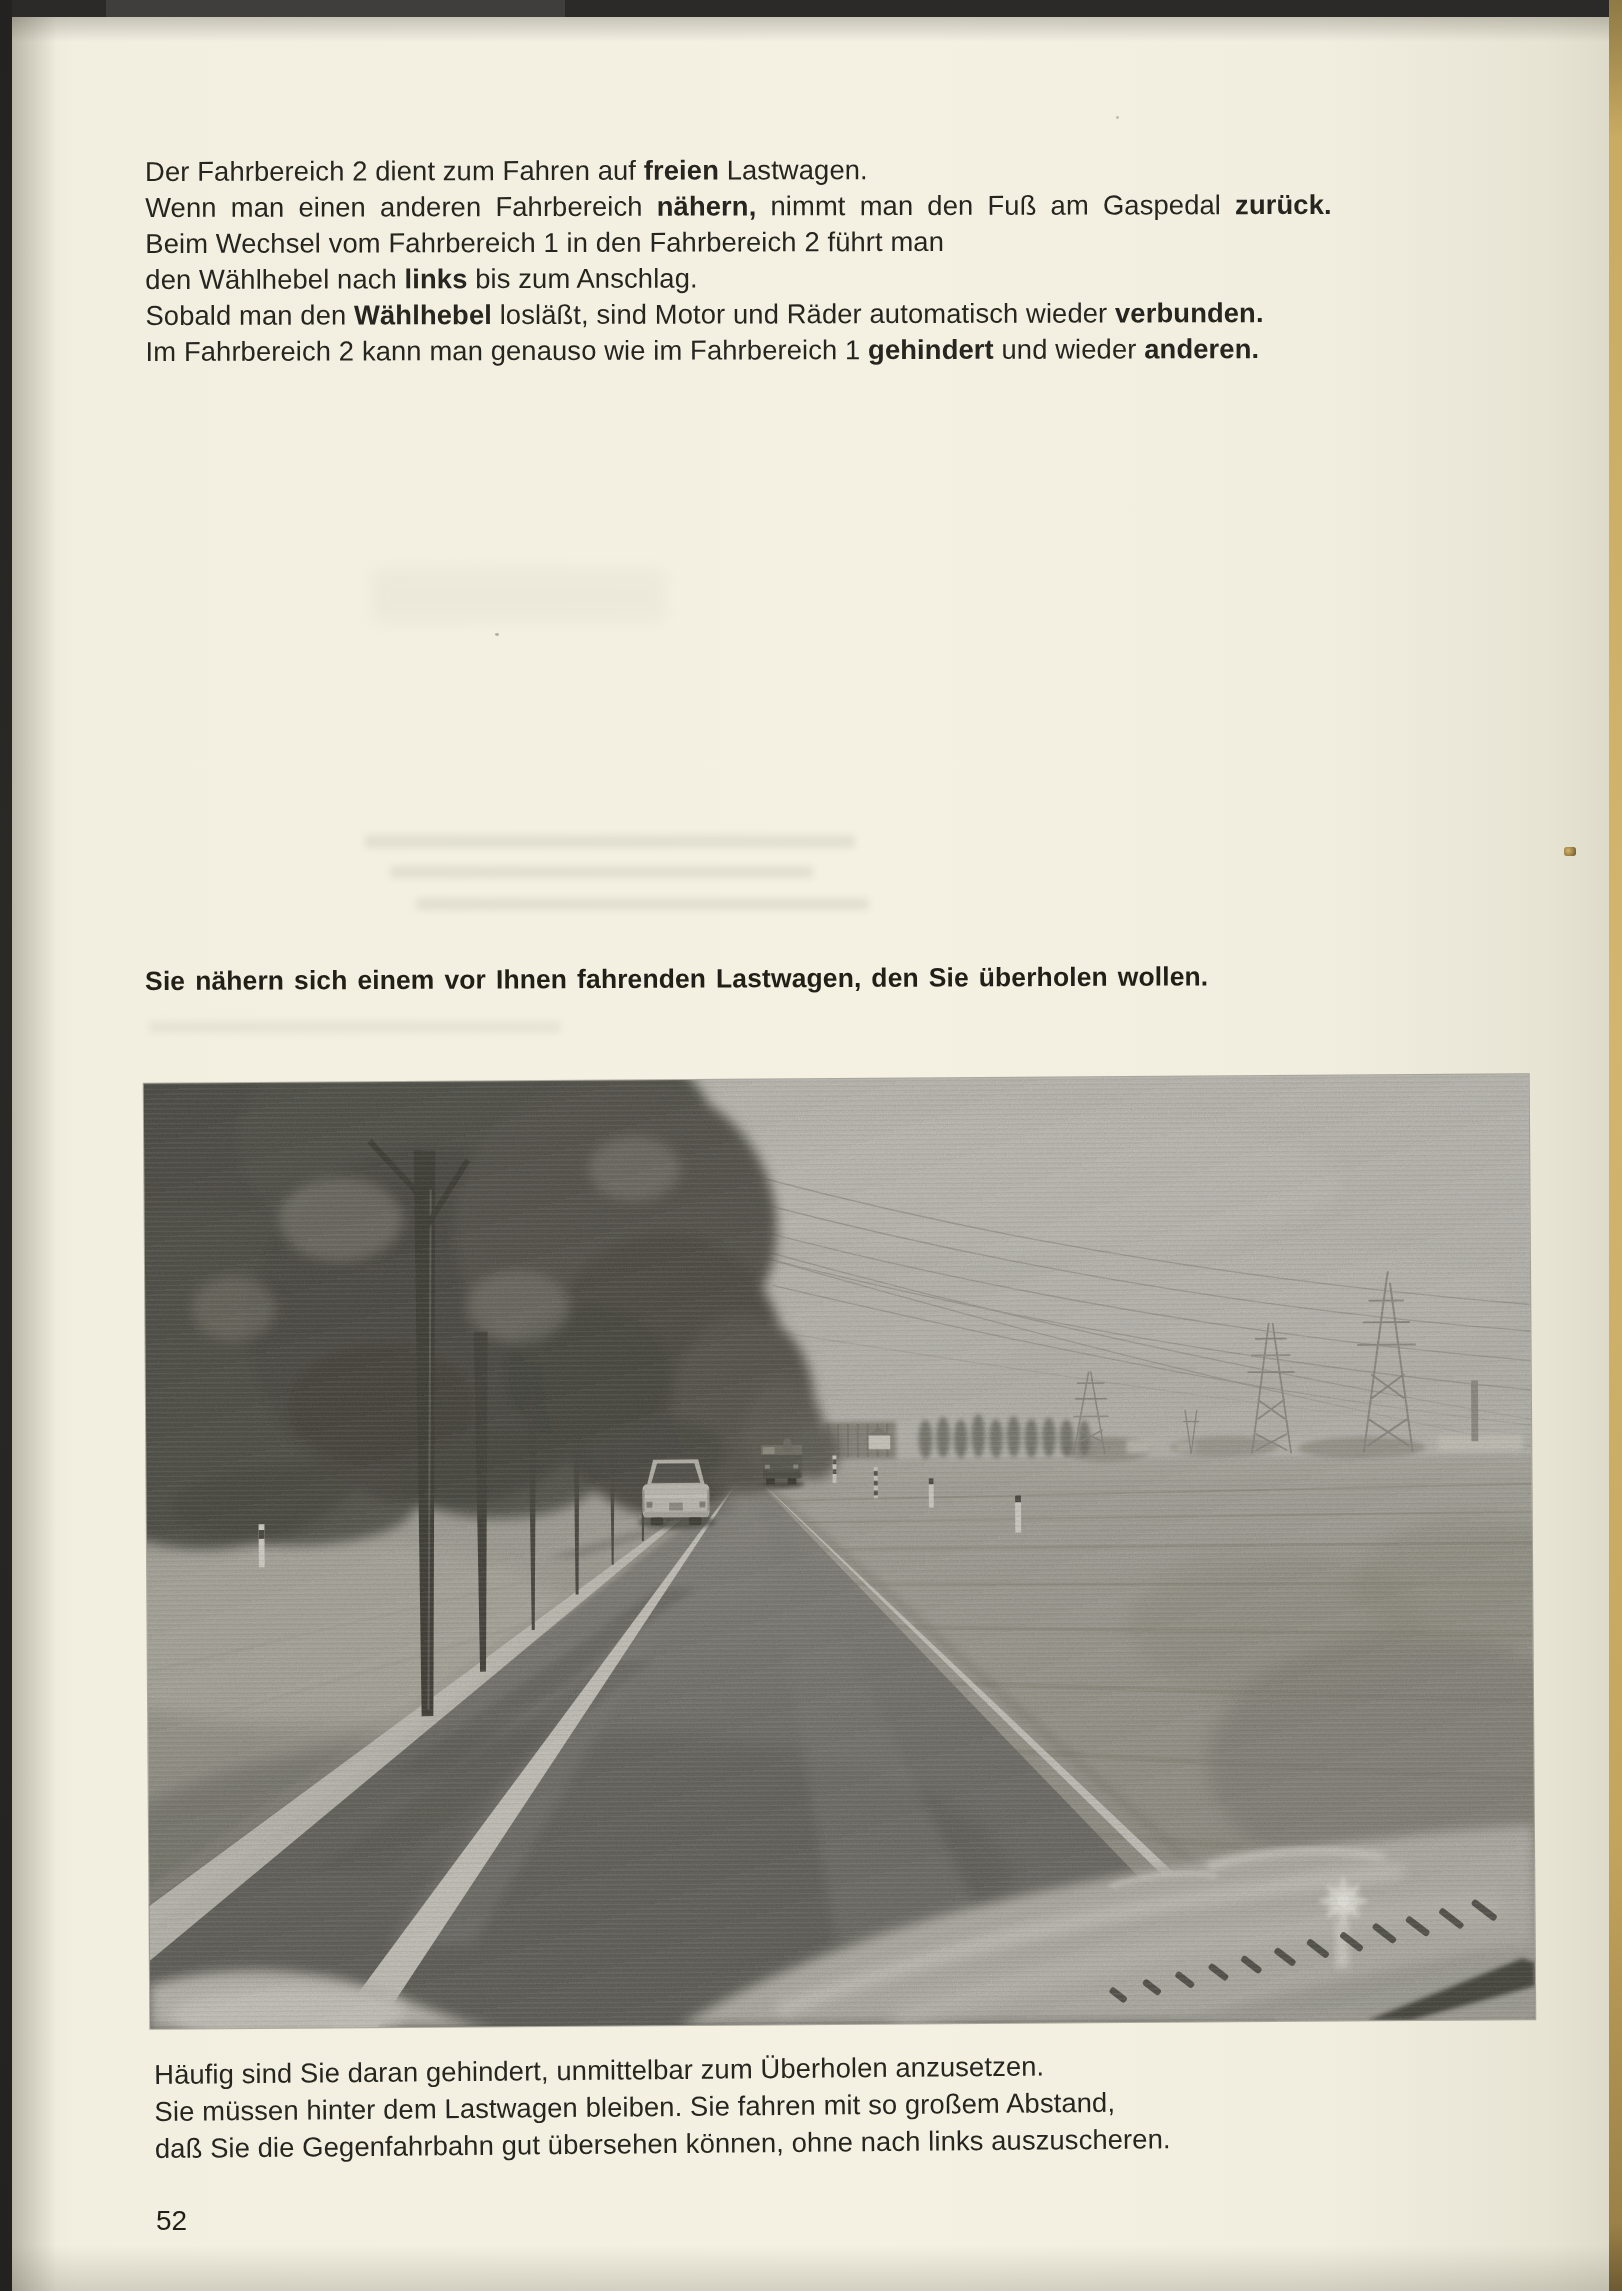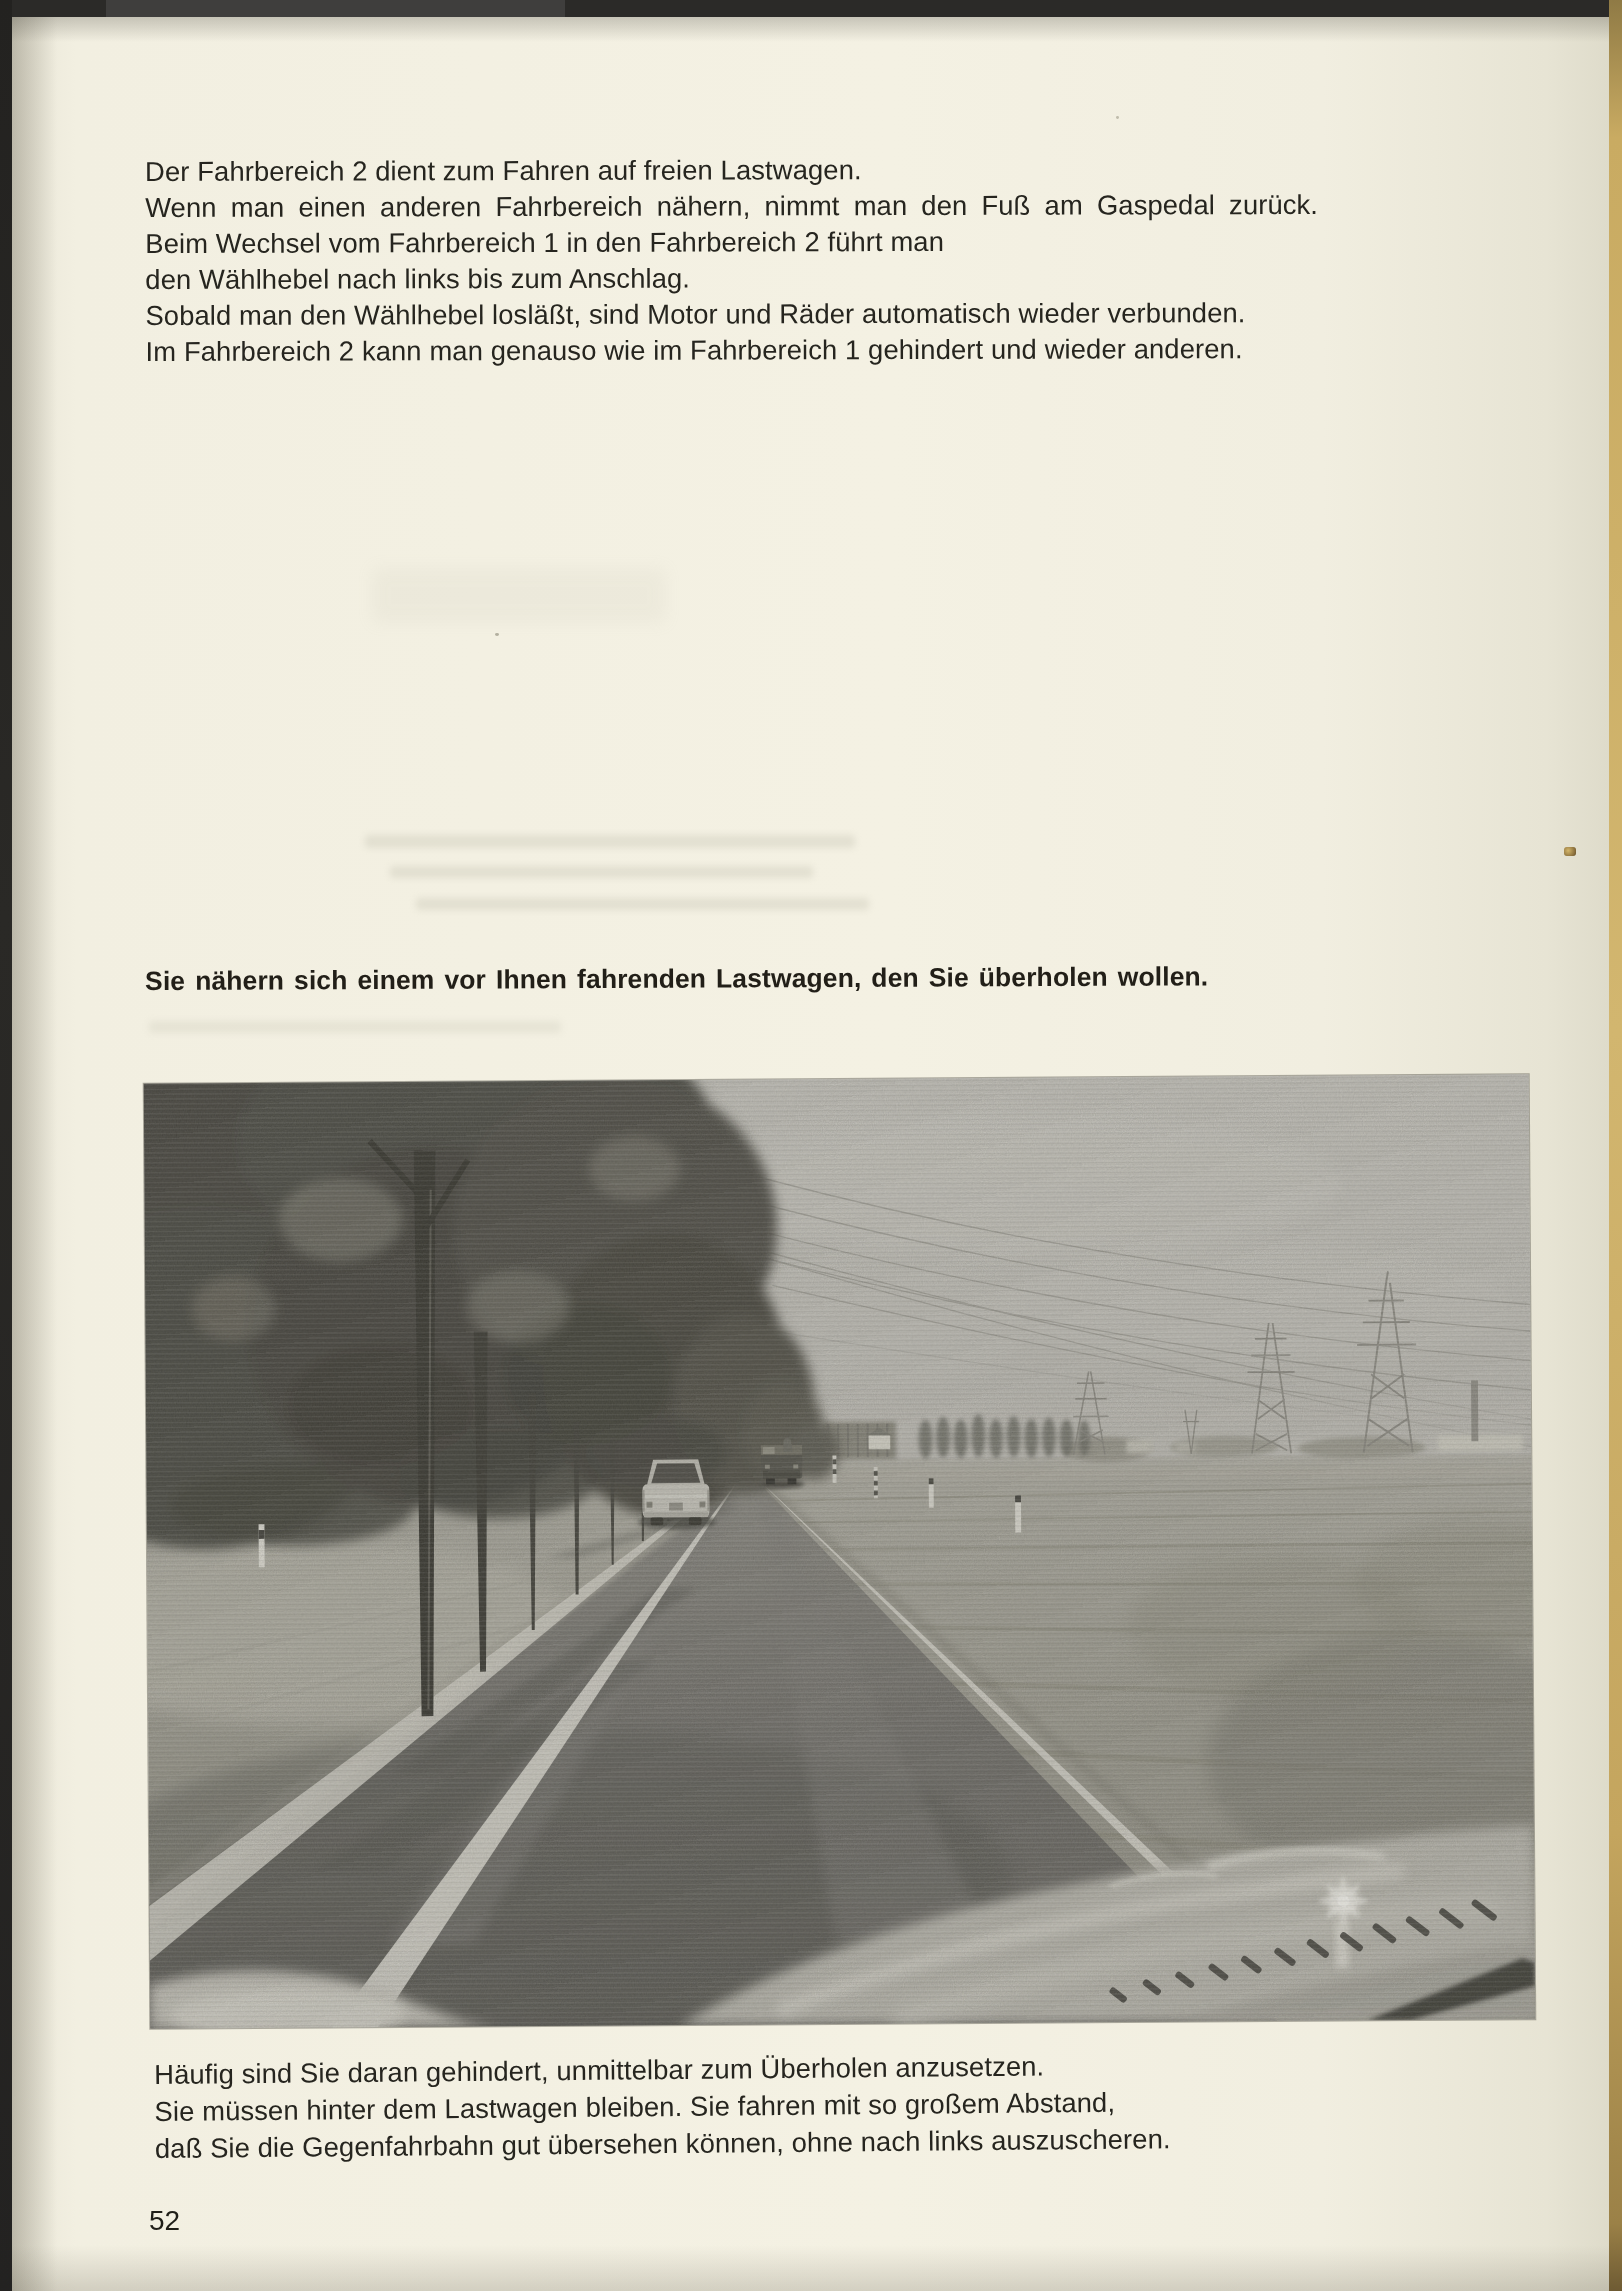--- a/index.html
+++ b/index.html
@@ -16,29 +16,29 @@
   .paper{position:absolute;left:11.8px;top:16.7px;width:1598px;height:2275px;
     background:linear-gradient(90deg,#e9e6d7 0,#f2efe1 4%,#f4f1e3 55%,#f1eee0 82%,#e7e4d4 96%,#dedbca 100%);}
   .paper-shade-left{position:absolute;left:11.8px;top:16.7px;width:45px;height:2275px;
     background:linear-gradient(90deg,rgba(70,65,50,.28),rgba(70,65,50,0));}
   .paper-shade-top{position:absolute;left:11.8px;top:16.7px;width:1598px;height:25.5px;
     background:linear-gradient(180deg,rgba(40,38,30,.22),rgba(40,38,30,0));}
   .paper-shade-bottom{position:absolute;left:11.8px;top:2245px;width:1598px;height:47px;
     background:linear-gradient(180deg,rgba(90,85,70,0),rgba(90,85,70,.22));}
 
   .t-line{white-space:nowrap;}
-  .b{font-weight:400;}
+  .b{font-weight:700;}
   .intro{position:absolute;left:145px;top:154px;font-size:27.4px;line-height:36px;
     letter-spacing:0.1px;color:#26251f;transform:rotate(-.15deg);transform-origin:left top;}
   .just{word-spacing:6.4px;}
   .caption{position:absolute;left:145px;top:966px;font-size:26.5px;font-weight:700;
     word-spacing:2.5px;letter-spacing:0.1px;color:#221f18;transform:rotate(-.25deg);transform-origin:left top;}
   .outro{position:absolute;left:154px;top:2056px;font-size:27.4px;line-height:37px;
     letter-spacing:0.1px;color:#26251f;transform:rotate(-.55deg);transform-origin:left top;}
-  .page-num{position:absolute;left:149px;top:2205px;font-size:28px;color:#1f1e18;}
+  .page-num{position:absolute;left:156px;top:2205px;font-size:28px;color:#1f1e18;}
 
   .ghost{position:absolute;background:#b6b4a3;opacity:.28;filter:blur(3.9px);border-radius:2.9px;}
   .g1{left:365px;top:835px;width:490px;height:12.7px;}
   .g2{left:390px;top:866px;width:423px;height:11.8px;}
   .g3{left:416px;top:898px;width:453px;height:11.8px;}
   .g4{left:149px;top:1021px;width:412px;height:11.8px;opacity:.2;}
   .g5{left:372px;top:568px;width:294px;height:55px;opacity:.1;filter:blur(7.8px);}
 
   .photo{position:absolute;left:147px;top:1079px;width:1385px;height:945px;
     background:#bdbbb3;transform:rotate(-.4deg);transform-origin:center;

